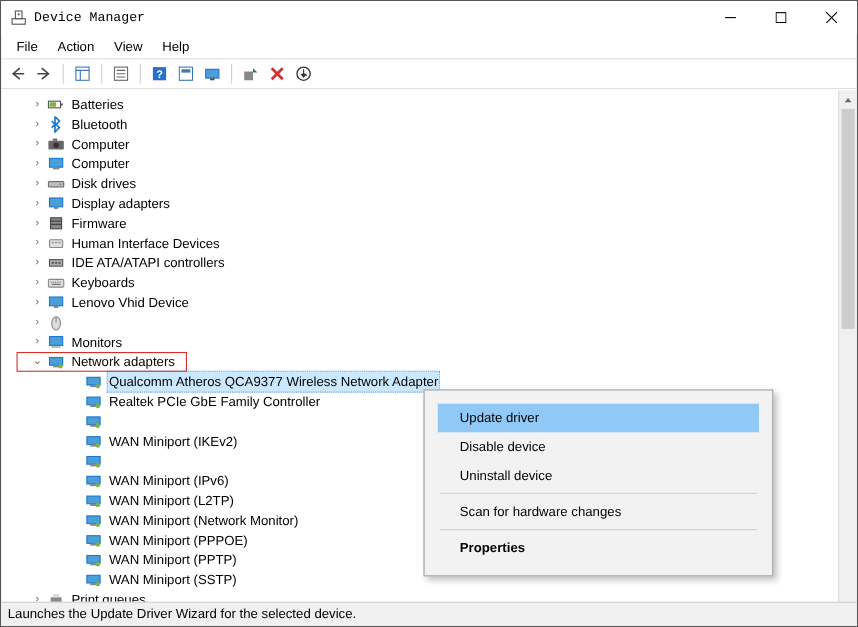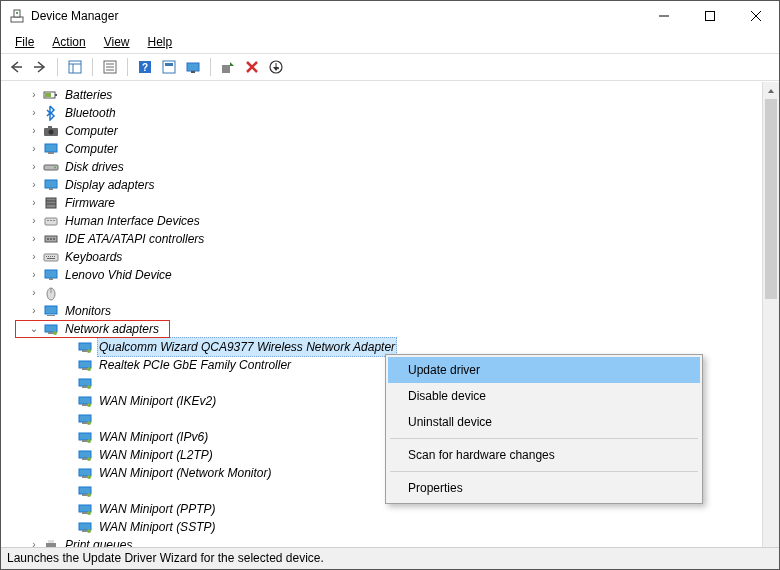--- a/index.html
+++ b/index.html
@@ -14,64 +14,65 @@
     border: 1px solid #555;
     overflow: hidden;
     position: relative;
   }
   .titlebar {
     display: flex;
     align-items: center;
     height: 30px;
     padding: 0 0 0 8px;
     background: #fff;
+    font-family: Liberation Mono, monospace;
   }
   .titlebar .app-icon { width: 16px; height: 16px; margin-right: 6px; }
   .titlebar .title { flex: 1; font-size: 12px; }
   .win-controls { display: flex; }
   .win-controls .wc { width: 46px; height: 30px; display: flex; align-items: center; justify-content: center; cursor: pointer; }
   .menubar { display: flex; padding: 2px 6px; gap: 2px; }
-  .menubar .mi { padding: 2px 8px; cursor: pointer; text-decoration: underline; }
+  .menubar .mi { padding: 2px 8px; cursor: pointer; }
   .toolbar { display: flex; align-items: center; padding: 2px 4px; border-top: 1px solid #e0e0e0; border-bottom: 1px solid #e0e0e0; gap: 2px; }
   .tbtn { width: 22px; height: 22px; display: flex; align-items: center; justify-content: center; cursor: pointer; border: 1px solid transparent; }
   .tsep { width: 1px; height: 18px; background: #d0d0d0; margin: 0 4px; }
   .content {
     position: relative;
     height: 480px;
     overflow: hidden;
     border-top: 1px solid #fff;
   }
   .scrollbar { position: absolute; right: 0; top: 0; bottom: 0; width: 17px; background: #f0f0f0; border-left: 1px solid #ddd; }
   .scrollbar .arrow { height: 17px; display: flex; align-items: center; justify-content: center; }
   .scrollbar .thumb { position: absolute; left: 2px; right: 2px; top: 17px; height: 200px; background: #cdcdcd; }
   .tree { padding: 4px 0 4px 10px; }
   .row { display: flex; align-items: center; height: 18px; line-height: 18px; }
   .row .exp { width: 14px; text-align: center; color: #666; cursor: pointer; font-size: 10px; }
   .row .exp.blank { visibility: hidden; }
   .row .ico { width: 16px; height: 16px; margin: 0 4px 0 2px; display: flex; align-items: center; justify-content: center; }
-  .row .lbl { padding: 0 2px; white-space: nowrap; font-style: italic; }
+  .row .lbl { padding: 0 2px; white-space: nowrap; }
   .row.selected .lbl { background: #cce8ff; border: 1px dotted #7aa7d8; padding: 0 1px; }
   .indent-1 { padding-left: 16px; }
   .indent-2 { padding-left: 50px; }
   .hl-red-box { position: absolute; border: 1.5px solid #d93025; pointer-events: none; }
   .context-menu {
     position: absolute;
     left: 384px;
     top: 352px;
     width: 318px;
     background: #f2f2f2;
     border: 1px solid #a0a0a0;
     box-shadow: 3px 3px 6px rgba(0,0,0,0.25);
-    padding: 2px;
+    padding: 12px;
     z-index: 10;
   }
   .cm-item { padding: 6px 20px; cursor: pointer; }
   .cm-item.hl { background: #90c8f6; }
   .cm-sep { height: 1px; background: #d0d0d0; margin: 3px 2px; }
-  .cm-item.bold { font-weight: normal; }
+  .cm-item.bold { font-weight: bold; }
   .statusbar { position: absolute; left: 0; right: 0; bottom: 0; height: 22px; padding: 3px 6px; border-top: 1px solid #d0d0d0; background: #f0f0f0; font-size: 12px; }
 </style>
 </head>
 <body>
 
 <div class="titlebar">
   <span class="app-icon">
     <svg width="16" height="16" viewBox="0 0 16 16">
         <rect x="2" y="9" width="12" height="5" fill="#fff" stroke="#555"></rect>
         <rect x="5" y="2" width="6" height="7" fill="#fff" stroke="#555"></rect>
@@ -332,21 +333,21 @@
       </div>
       <div class="row indent-2 selected">
         <span class="exp blank">›</span>
         <span class="ico">
           <svg width="16" height="16" viewBox="0 0 16 16">
             <rect x="2" y="4" width="12" height="7" fill="#4a9fd8" stroke="#1976d2"></rect>
             <rect x="5" y="11" width="6" height="2" fill="#888"></rect>
             <circle cx="12" cy="12" r="2" fill="#7cb342"></circle>
           </svg>
         </span>
-        <span class="lbl">Qualcomm Wizard QCA9377 Wireless Network Adapter</span>
+        <span class="lbl">Qualcomm Atheros QCA9377 Wireless Network Adapter</span>
       </div>
       <div class="row indent-2">
         <span class="exp blank">›</span>
         <span class="ico">
           <svg width="16" height="16" viewBox="0 0 16 16">
             <rect x="2" y="4" width="12" height="7" fill="#4a9fd8" stroke="#1976d2"></rect>
             <rect x="5" y="11" width="6" height="2" fill="#888"></rect>
             <circle cx="12" cy="12" r="2" fill="#7cb342"></circle>
           </svg>
         </span>
@@ -418,20 +419,21 @@
       </div>
       <div class="row indent-2">
         <span class="exp blank">›</span>
         <span class="ico">
           <svg width="16" height="16" viewBox="0 0 16 16">
             <rect x="2" y="4" width="12" height="7" fill="#4a9fd8" stroke="#1976d2"></rect>
             <rect x="5" y="11" width="6" height="2" fill="#888"></rect>
             <circle cx="12" cy="12" r="2" fill="#7cb342"></circle>
           </svg>
         </span>
+        <span class="lbl">WAN Miniport (PPPOE)</span>
       </div>
       <div class="row indent-2">
         <span class="exp blank">›</span>
         <span class="ico">
           <svg width="16" height="16" viewBox="0 0 16 16">
             <rect x="2" y="4" width="12" height="7" fill="#4a9fd8" stroke="#1976d2"></rect>
             <rect x="5" y="11" width="6" height="2" fill="#888"></rect>
             <circle cx="12" cy="12" r="2" fill="#7cb342"></circle>
           </svg>
         </span>

